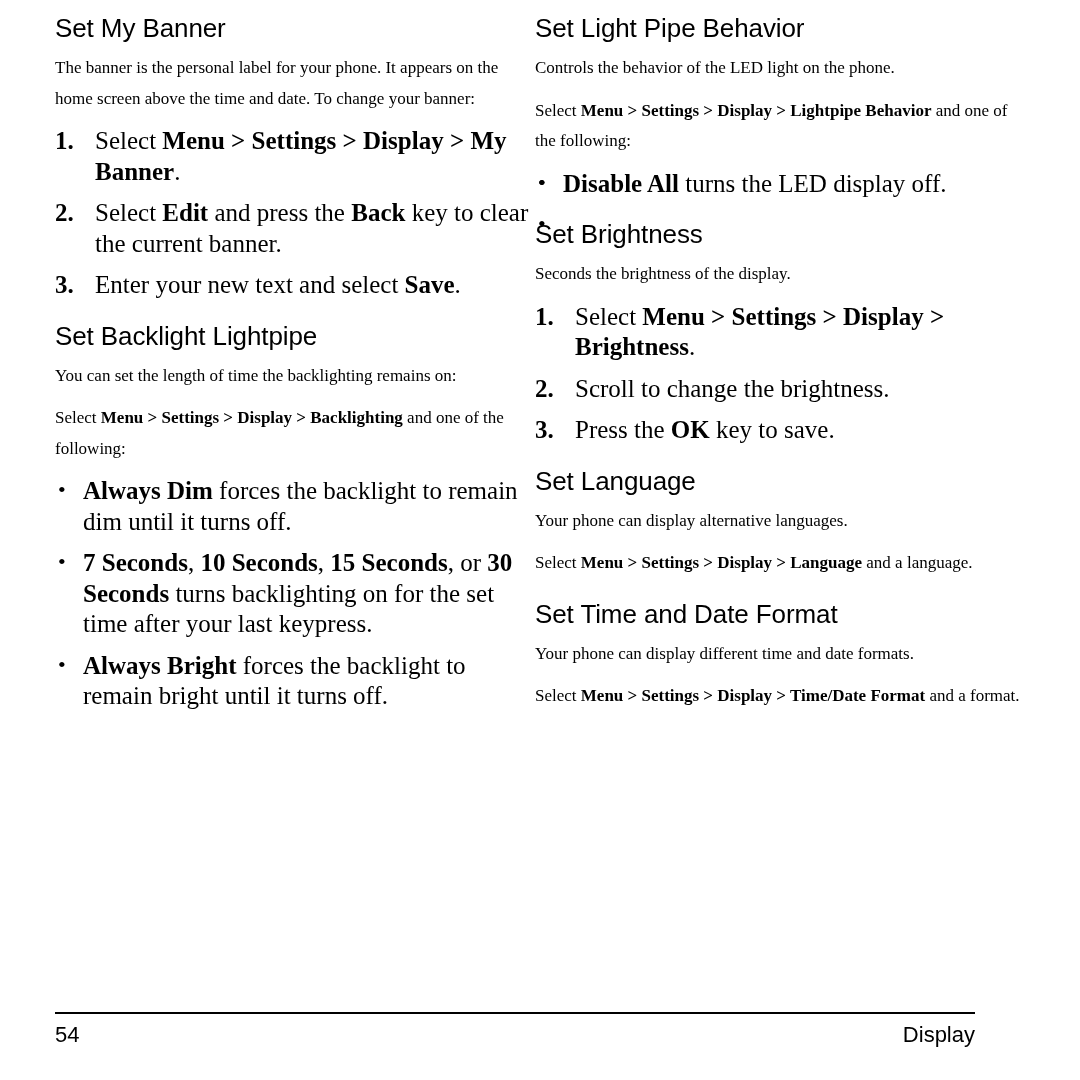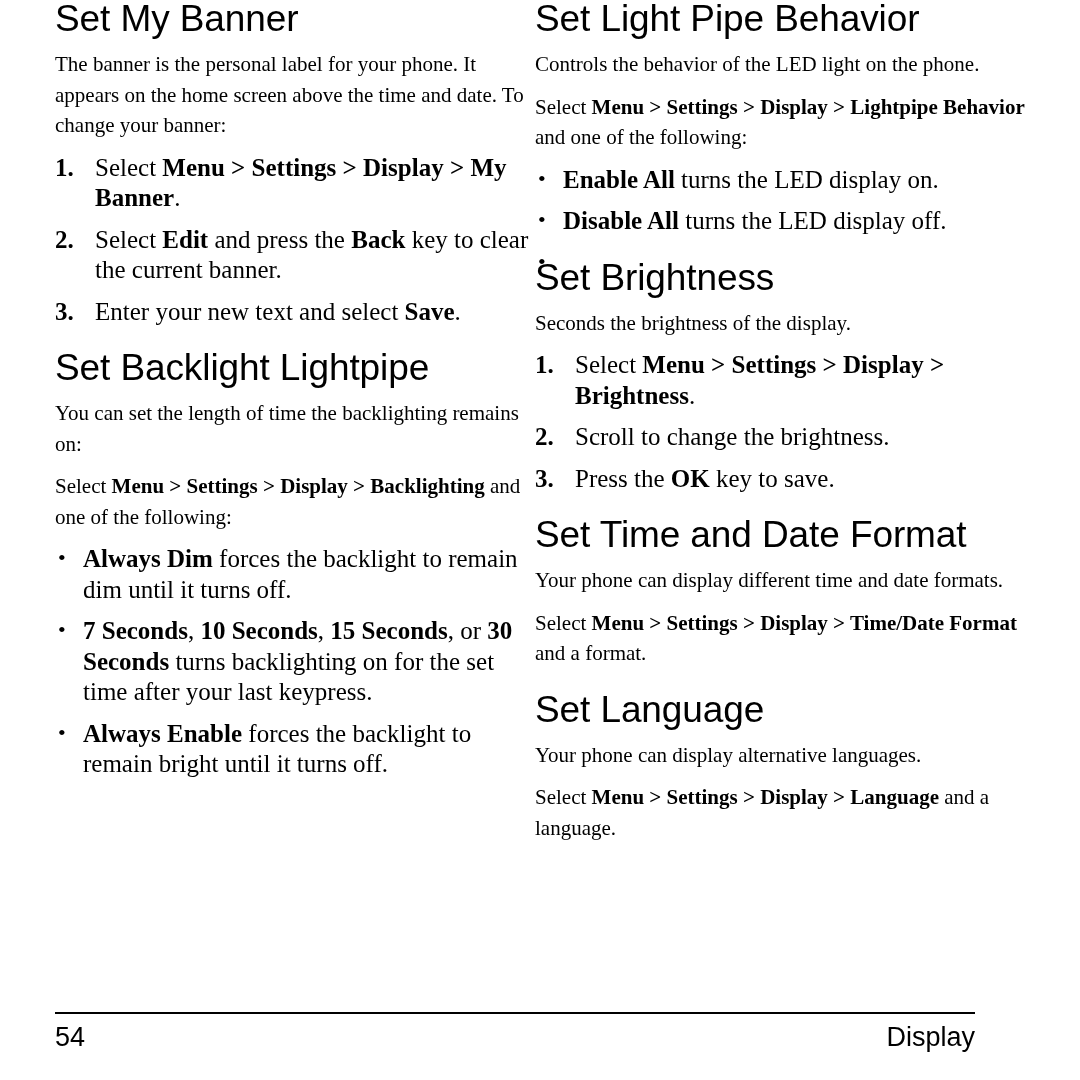--- a/index.html
+++ b/index.html
@@ -28,31 +28,31 @@
     width: 480px;
     box-sizing: border-box;
   }
   .col-left  { margin-left: 55px; }
   .col-right { margin-left: 0px; width: 490px; }
 
   
   h2.section-title {
     font-family: "Liberation Sans", "DejaVu Sans", sans-serif;
     font-weight: 400;
-    font-size: 37px;
+    font-size: 26px;
     line-height: 1.0;
     letter-spacing: -0.1px;
-    margin: 0 0 12px 0;
+    margin: 15px 0 12px 0;
     color: #000;
   }
   .sec { margin-bottom: 22px; }
 
   
   p.body {
-    font-size: 21px;
+    font-size: 17px;
     line-height: 30.5px;
     margin: 0 0 12px 0;
     text-align: left;
   }
   p.body:last-child { margin-bottom: 0; }
   b, strong { font-weight: bold; }
 
   
   ol.steps {
     list-style: none;
@@ -108,21 +108,21 @@
   }
   .footer {
     position: absolute;
     left: 55px;
     top: 1022px;
     width: 920px;
     display: flex;
     justify-content: space-between;
     align-items: baseline;
     font-family: "Liberation Sans", "DejaVu Sans", sans-serif;
-    font-size: 27px;
+    font-size: 22px;
     color: #000;
   }
 </style>
 </head>
 <body>
 
 <div class="page">
 
   <div class="columns">
 
@@ -136,54 +136,54 @@
             <li><span class="num">3.</span><span>Enter your new text and select <b>Save</b>.</span></li>
           </ol>
         </div>
         <div class="sec">
           <h2 class="section-title">Set Backlight Lightpipe</h2>
           <p class="body">You can set the length of time the backlighting remains on:</p>
           <p class="body">Select <b>Menu &gt; Settings &gt; Display &gt; Backlighting</b> and one of the following:</p>
           <ul class="bullets">
             <li><span class="dot">•</span><span><b>Always Dim</b> forces the backlight to remain dim until it turns off.</span></li>
             <li><span class="dot">•</span><span><b>7 Seconds</b>, <b>10 Seconds</b>, <b>15 Seconds</b>, or <b>30 Seconds</b> turns backlighting on for the set time after your last keypress.</span></li>
-            <li><span class="dot">•</span><span><b>Always Enable</b> forces the backlight to remain bright until it turns off.</span></li>
+            <li><span class="dot">•</span><span><b>Always Bright</b> forces the backlight to remain bright until it turns off.</span></li>
           </ul>
         </div>
       </div>
 
     <div class="col col-right" id="right-column">
         <div class="sec">
           <h2 class="section-title">Set Light Pipe Behavior</h2>
           <p class="body">Controls the behavior of the LED light on the phone.</p>
           <p class="body">Select <b>Menu &gt; Settings &gt; Display &gt; Lightpipe Behavior</b> and one of the following:</p>
           <ul class="bullets">
-            <li><span class="dot">•</span><span><b>Enable All</b> turns the LED display on.</span></li>
+            <li><span class="dot">•</span></li>
             <li><span class="dot">•</span><span><b>Disable All</b> turns the LED display off.</span></li>
             <li><span class="dot">•</span></li>
           </ul>
         </div>
         <div class="sec">
           <h2 class="section-title">Set Brightness</h2>
           <p class="body">Seconds the brightness of the display.</p>
           <ol class="steps">
             <li><span class="num">1.</span><span>Select <b>Menu  &gt; Settings &gt; Display &gt; Brightness</b>.</span></li>
             <li><span class="num">2.</span><span>Scroll to change the brightness.</span></li>
             <li><span class="num">3.</span><span>Press the <b>OK</b> key to save.</span></li>
           </ol>
         </div>
         <div class="sec">
+          <h2 class="section-title">Set Language</h2>
+          <p class="body">Your phone can display alternative languages.</p>
+          <p class="body">Select <b>Menu &gt; Settings &gt; Display &gt; Language</b> and a language.</p>
+        </div>
+        <div class="sec">
           <h2 class="section-title">Set Time and Date Format</h2>
           <p class="body">Your phone can display different time and date formats.</p>
           <p class="body">Select <b>Menu &gt; Settings &gt; Display &gt; Time/Date Format</b> and a format.</p>
-        </div>
-        <div class="sec">
-          <h2 class="section-title">Set Language</h2>
-          <p class="body">Your phone can display alternative languages.</p>
-          <p class="body">Select <b>Menu &gt; Settings &gt; Display &gt; Language</b> and a language.</p>
         </div>
       </div>
 
   </div>
 
   <div class="footer-rule"></div>
   <div class="footer">
     <span>54</span>
     <span>Display</span>
   </div>

